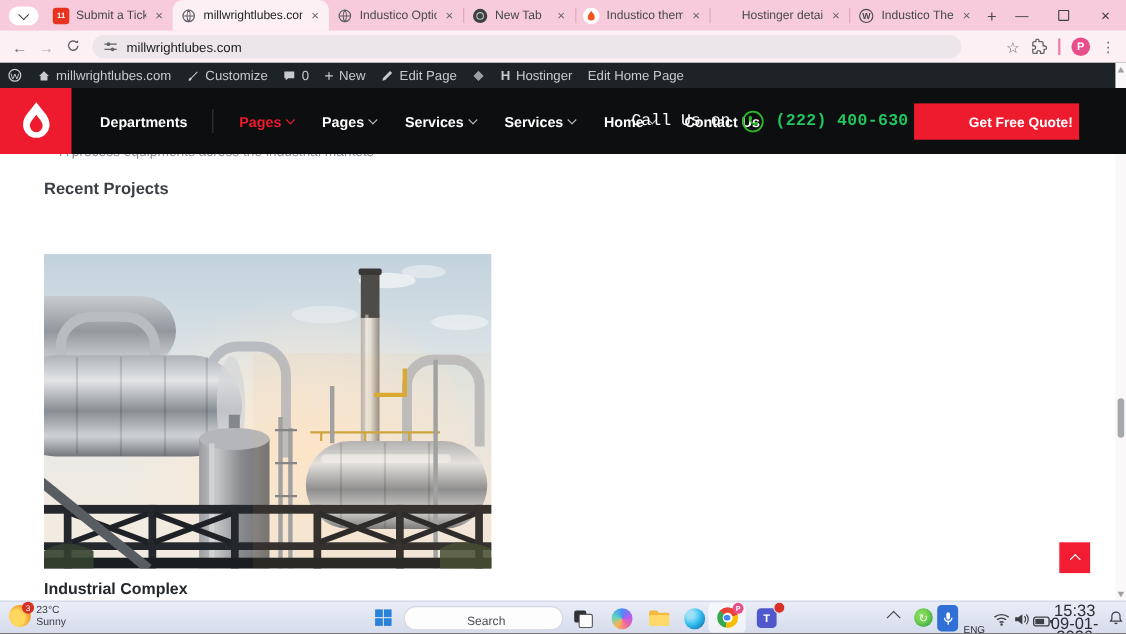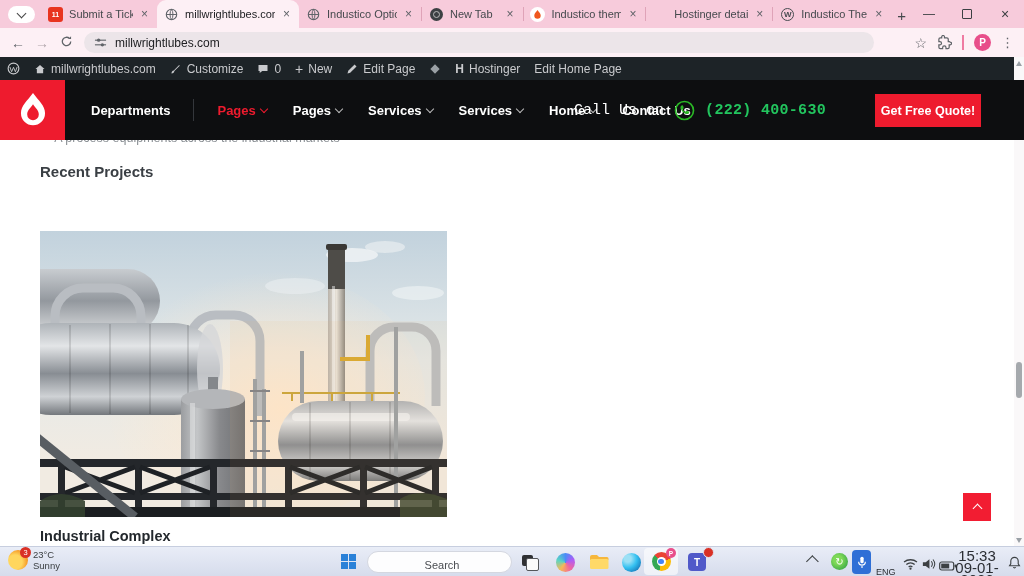--- a/index.html
+++ b/index.html
@@ -62,21 +62,21 @@
   .navitem{display:flex;align-items:center;gap:5px;padding:0 13px;font-size:13px;font-weight:bold;color:#fff;}
   .navitem.active{color:#ee1b2e;}
   .nchev{width:5px;height:5px;border-right:1.5px solid #bbb;border-bottom:1.5px solid #bbb;
          transform:rotate(45deg);margin-top:-3px;}
   .navitem.active .nchev{border-color:#ee1b2e;}
   .navdiv{width:1px;height:22px;background:#34373c;margin:0 10px;}
   .callgroup{position:absolute;right:198px;top:0;height:60px;display:flex;align-items:center;gap:9px;font-family:Liberation Mono, monospace;}
   .calltxt{font-size:15px;color:#fff;}
   .phone{font-size:15px;font-weight:bold;color:#22c55e;letter-spacing:.3px;}
   .cta{position:absolute;right:43px;top:14px;width:106px;height:33px;background:#ee1b2e;color:#fff;
-       font-size:12.5px;font-weight:bold;display:flex;align-items:center;justify-content:center;}
+       font-size:12.5px;font-weight:bold;display:flex;align-items:center;justify-content:center;padding-left:44px;}
 
   
   .clipline{position:absolute;left:47px;top:131px;font-size:12.5px;color:#8a8f94;z-index:1;}
   .sectionlabel{position:absolute;left:40px;top:163px;font-size:15px;font-weight:bold;color:#3a3f44;}
   .heading{position:absolute;left:40px;top:190px;font-size:26px;font-weight:bold;color:#23282d;letter-spacing:-.2px;}
   .projimg{position:absolute;left:40px;top:231px;width:407px;height:286px;overflow:hidden;}
   .caption{position:absolute;left:40px;top:528px;font-size:14.5px;font-weight:bold;color:#23282d;}
   .scrolltop{position:absolute;left:963px;top:493px;width:28px;height:28px;background:#f21d32;
              display:flex;align-items:center;justify-content:center;}
   .scrolltop .chev{border-color:#fff;transform:rotate(-135deg);margin-top:3px;}

